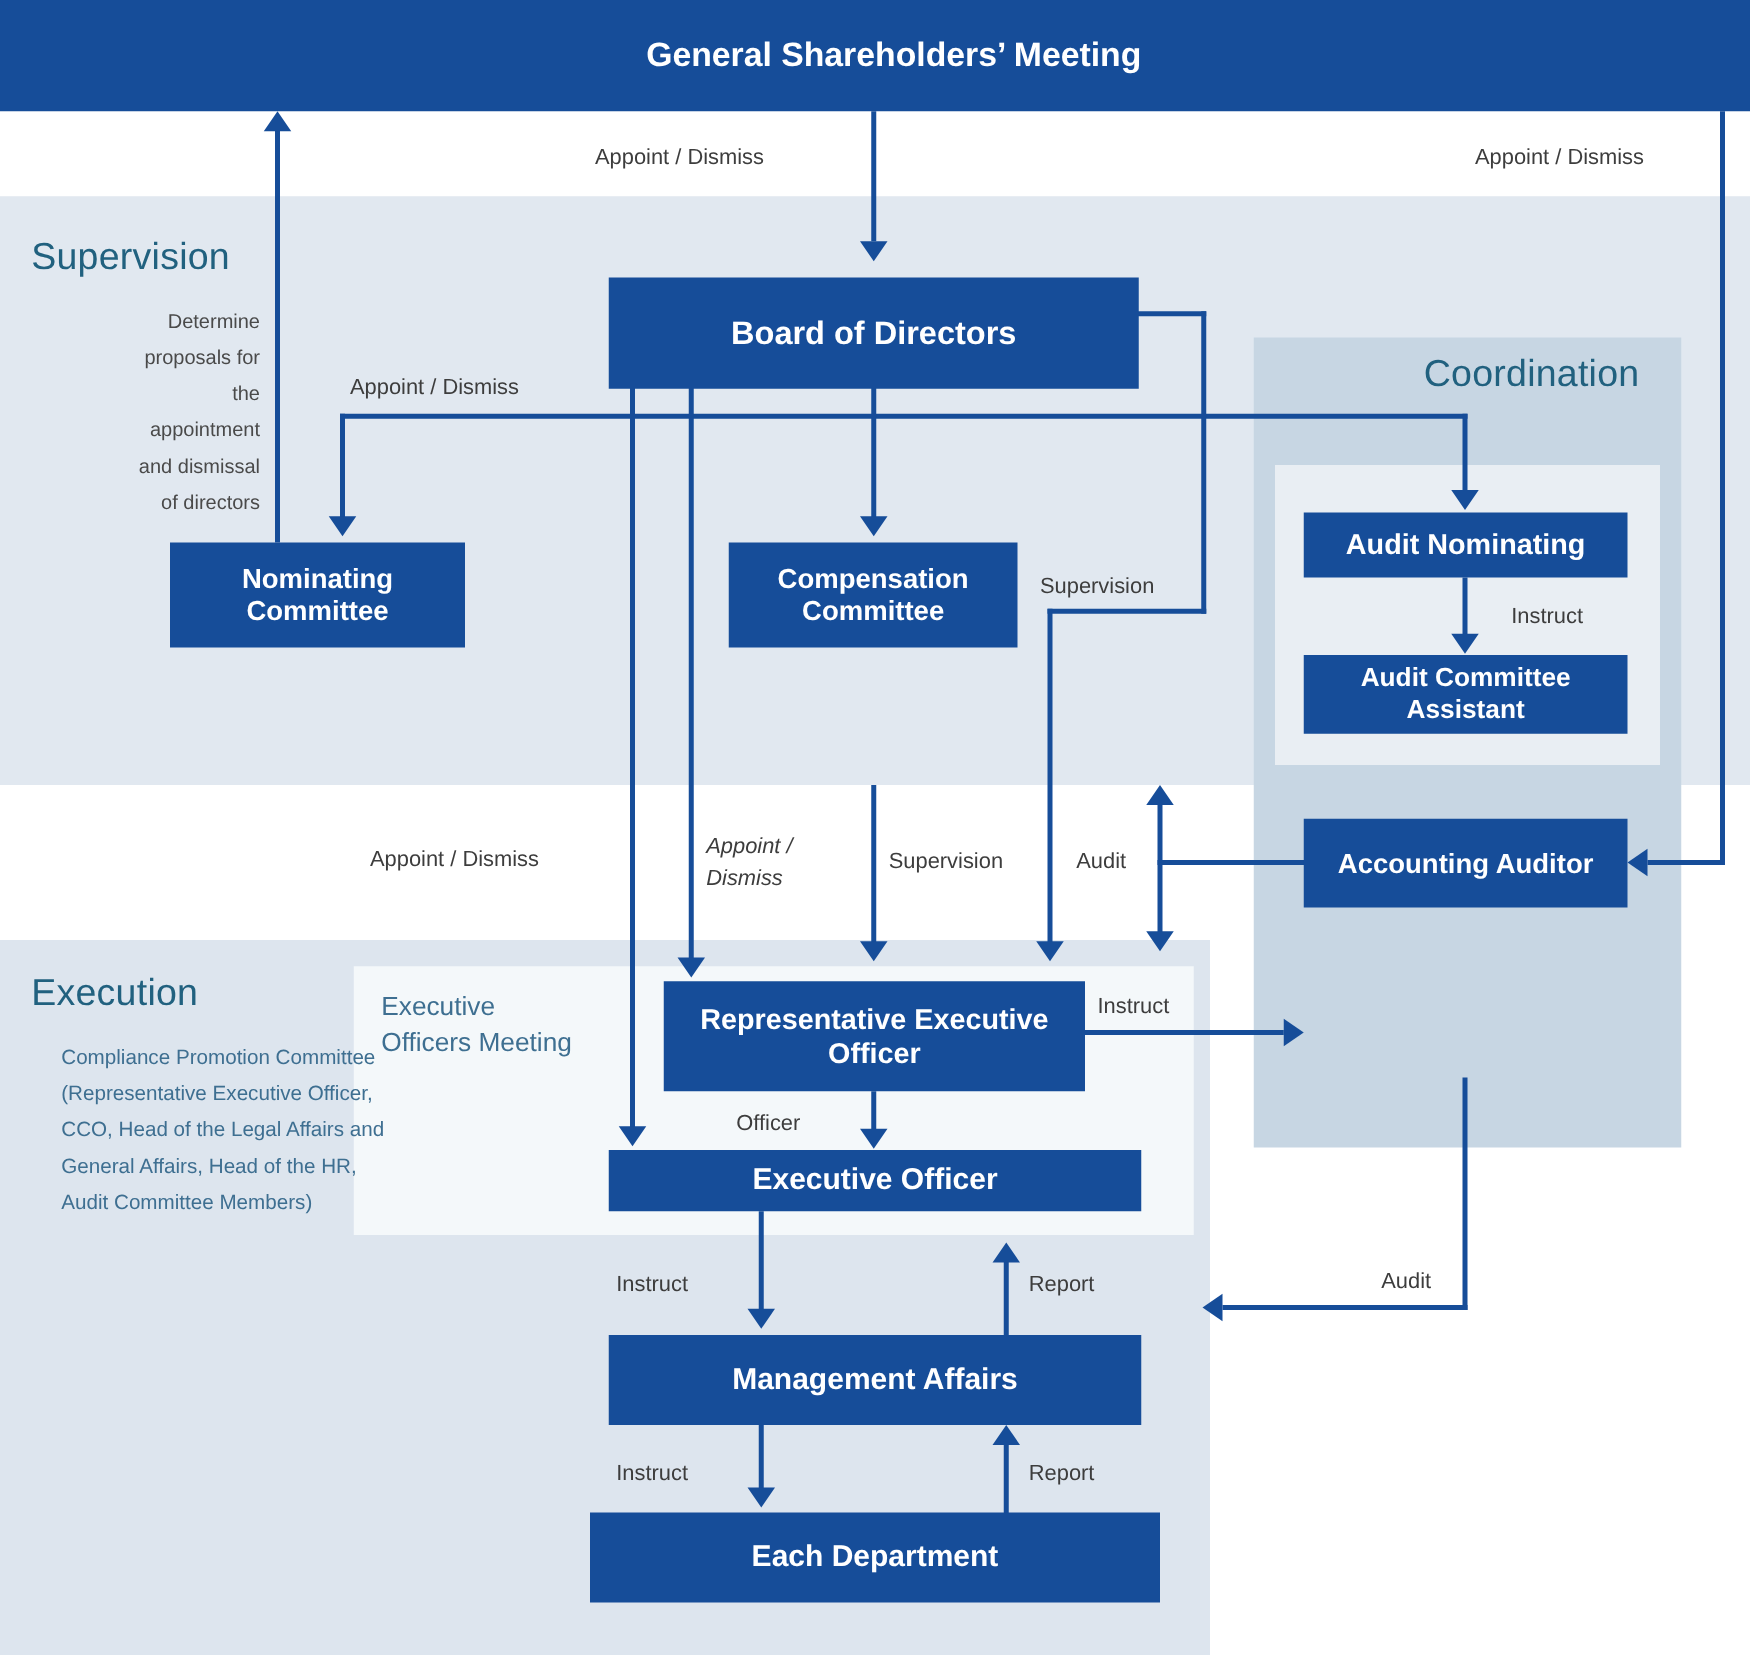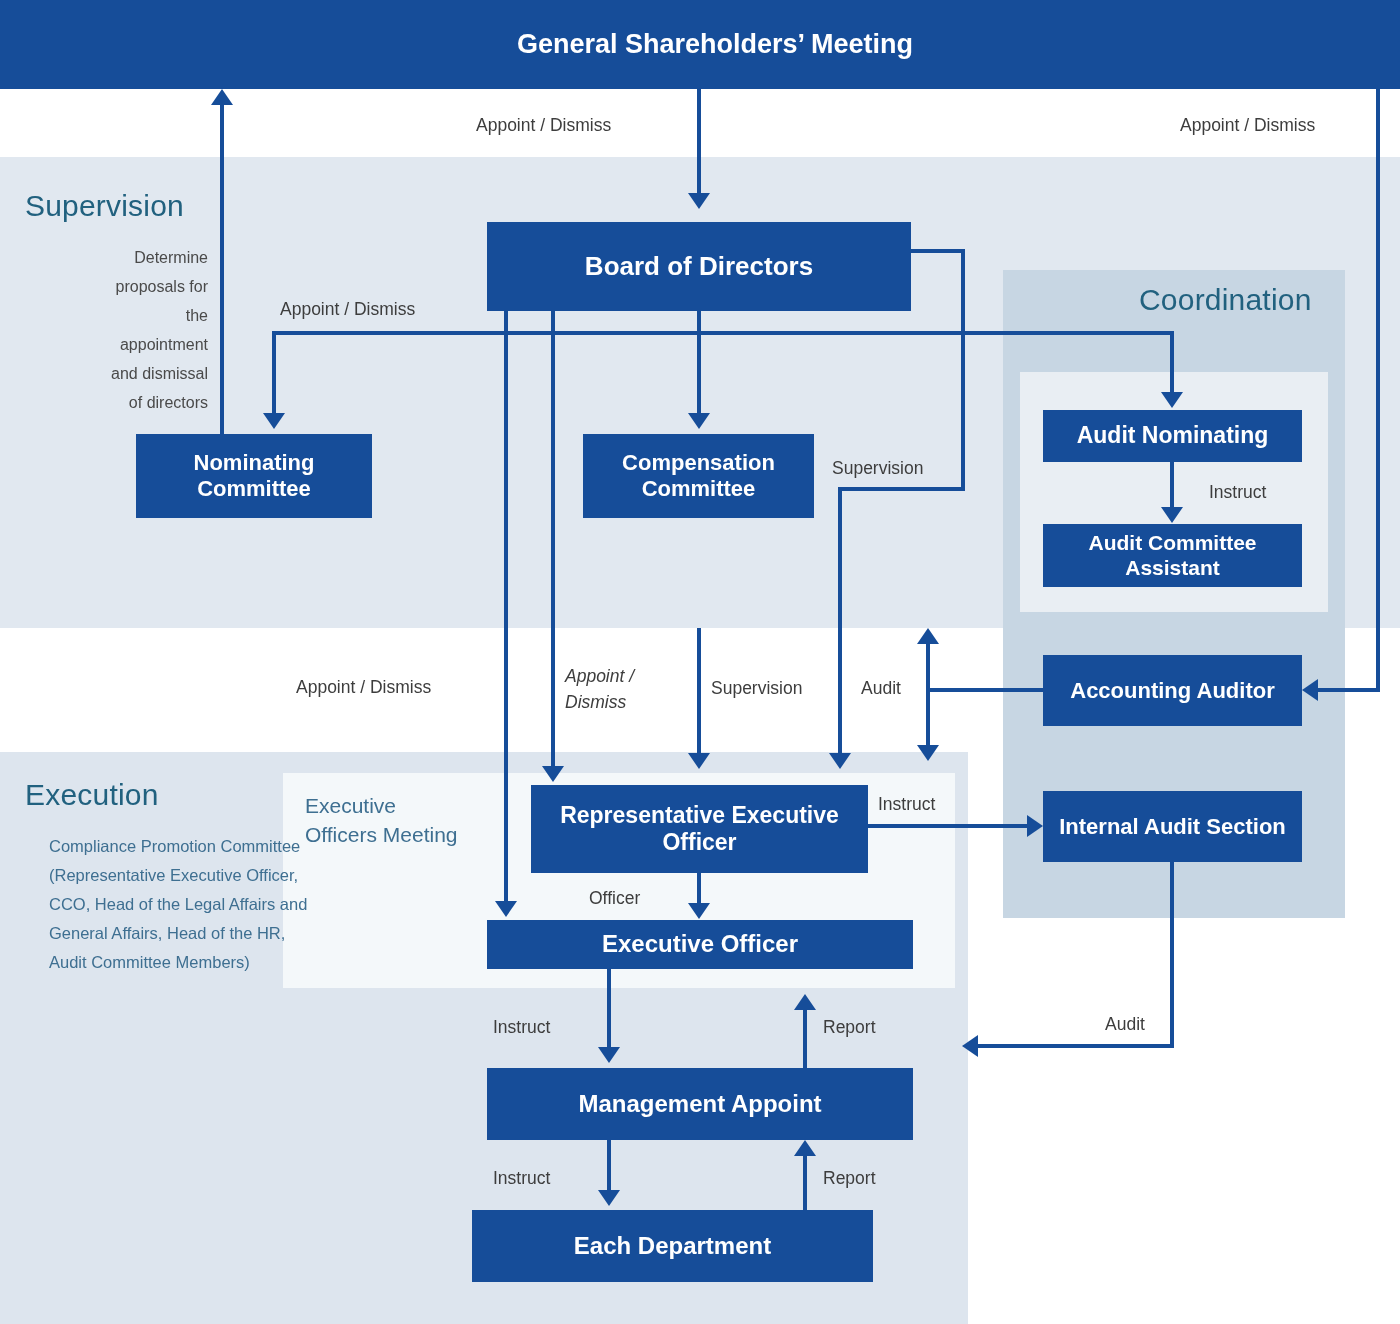--- a/index.html
+++ b/index.html
@@ -68,21 +68,21 @@
   #box-bod{left:487px;top:209px;width:424px;height:89px;font-size:26px;margin-top:13px;}
   #box-nominating{left:136px;top:434px;width:236px;height:84px;font-size:22px;}
   #box-compensation{left:583px;top:434px;width:231px;height:84px;font-size:22px;}
   #box-audit-committee{left:1043px;top:410px;width:259px;height:52px;font-size:23px;}
   #box-audit-assistant{left:1043px;top:524px;width:259px;height:63px;font-size:21px;}
   #box-accounting-auditor{left:1043px;top:655px;width:259px;height:71px;font-size:22px;}
   #box-internal-audit{left:1043px;top:791px;width:259px;height:71px;font-size:22px;}
   #box-reo{left:531px;top:785px;width:337px;height:88px;font-size:23px;}
   #box-eo{left:487px;top:920px;width:426px;height:49px;font-size:24px;}
   #box-mgmt{left:487px;top:1068px;width:426px;height:72px;font-size:24px;}
-  #box-dept{left:472px;top:1210px;width:401px;height:72px;font-size:24px;}
+  #box-dept{left:472px;top:1210px;width:456px;height:72px;font-size:24px;}
 
   
   .ln{position:absolute;background:#164d99;}
   .v{width:4px;}
   .h{height:4px;}
 
   
   .ar{position:absolute;width:0;height:0;}
   .ar-d{border-left:11px solid transparent;border-right:11px solid transparent;border-top:16px solid #164d99;}
   .ar-u{border-left:11px solid transparent;border-right:11px solid transparent;border-bottom:16px solid #164d99;}
@@ -198,34 +198,31 @@
   </div>
 
   <div class="box" id="box-audit-assistant">
     <span>Audit Committee Assistant</span>
   </div>
 
   <div class="box" id="box-accounting-auditor">
     <span>Accounting Auditor</span>
   </div>
 
-  <div class="box" id="box-internal-audit">
-    <span>Internal Audit Section</span>
-  </div>
 
   <div class="box" id="box-reo">
     <span>Representative Executive Officer</span>
   </div>
 
   <div class="box" id="box-eo">
     <span>Executive Officer</span>
   </div>
 
   <div class="box" id="box-mgmt">
-    <span>Management Appoint</span>
+    <span>Management Affairs</span>
   </div>
 
   <div class="box" id="box-dept">
     <span>Each Department</span>
   </div>
 
   <div class="section-title" id="title-supervision">Supervision</div>
   <div class="section-title" id="title-coordination">Coordination</div>
   <div class="section-title" id="title-execution">Execution</div>
 

